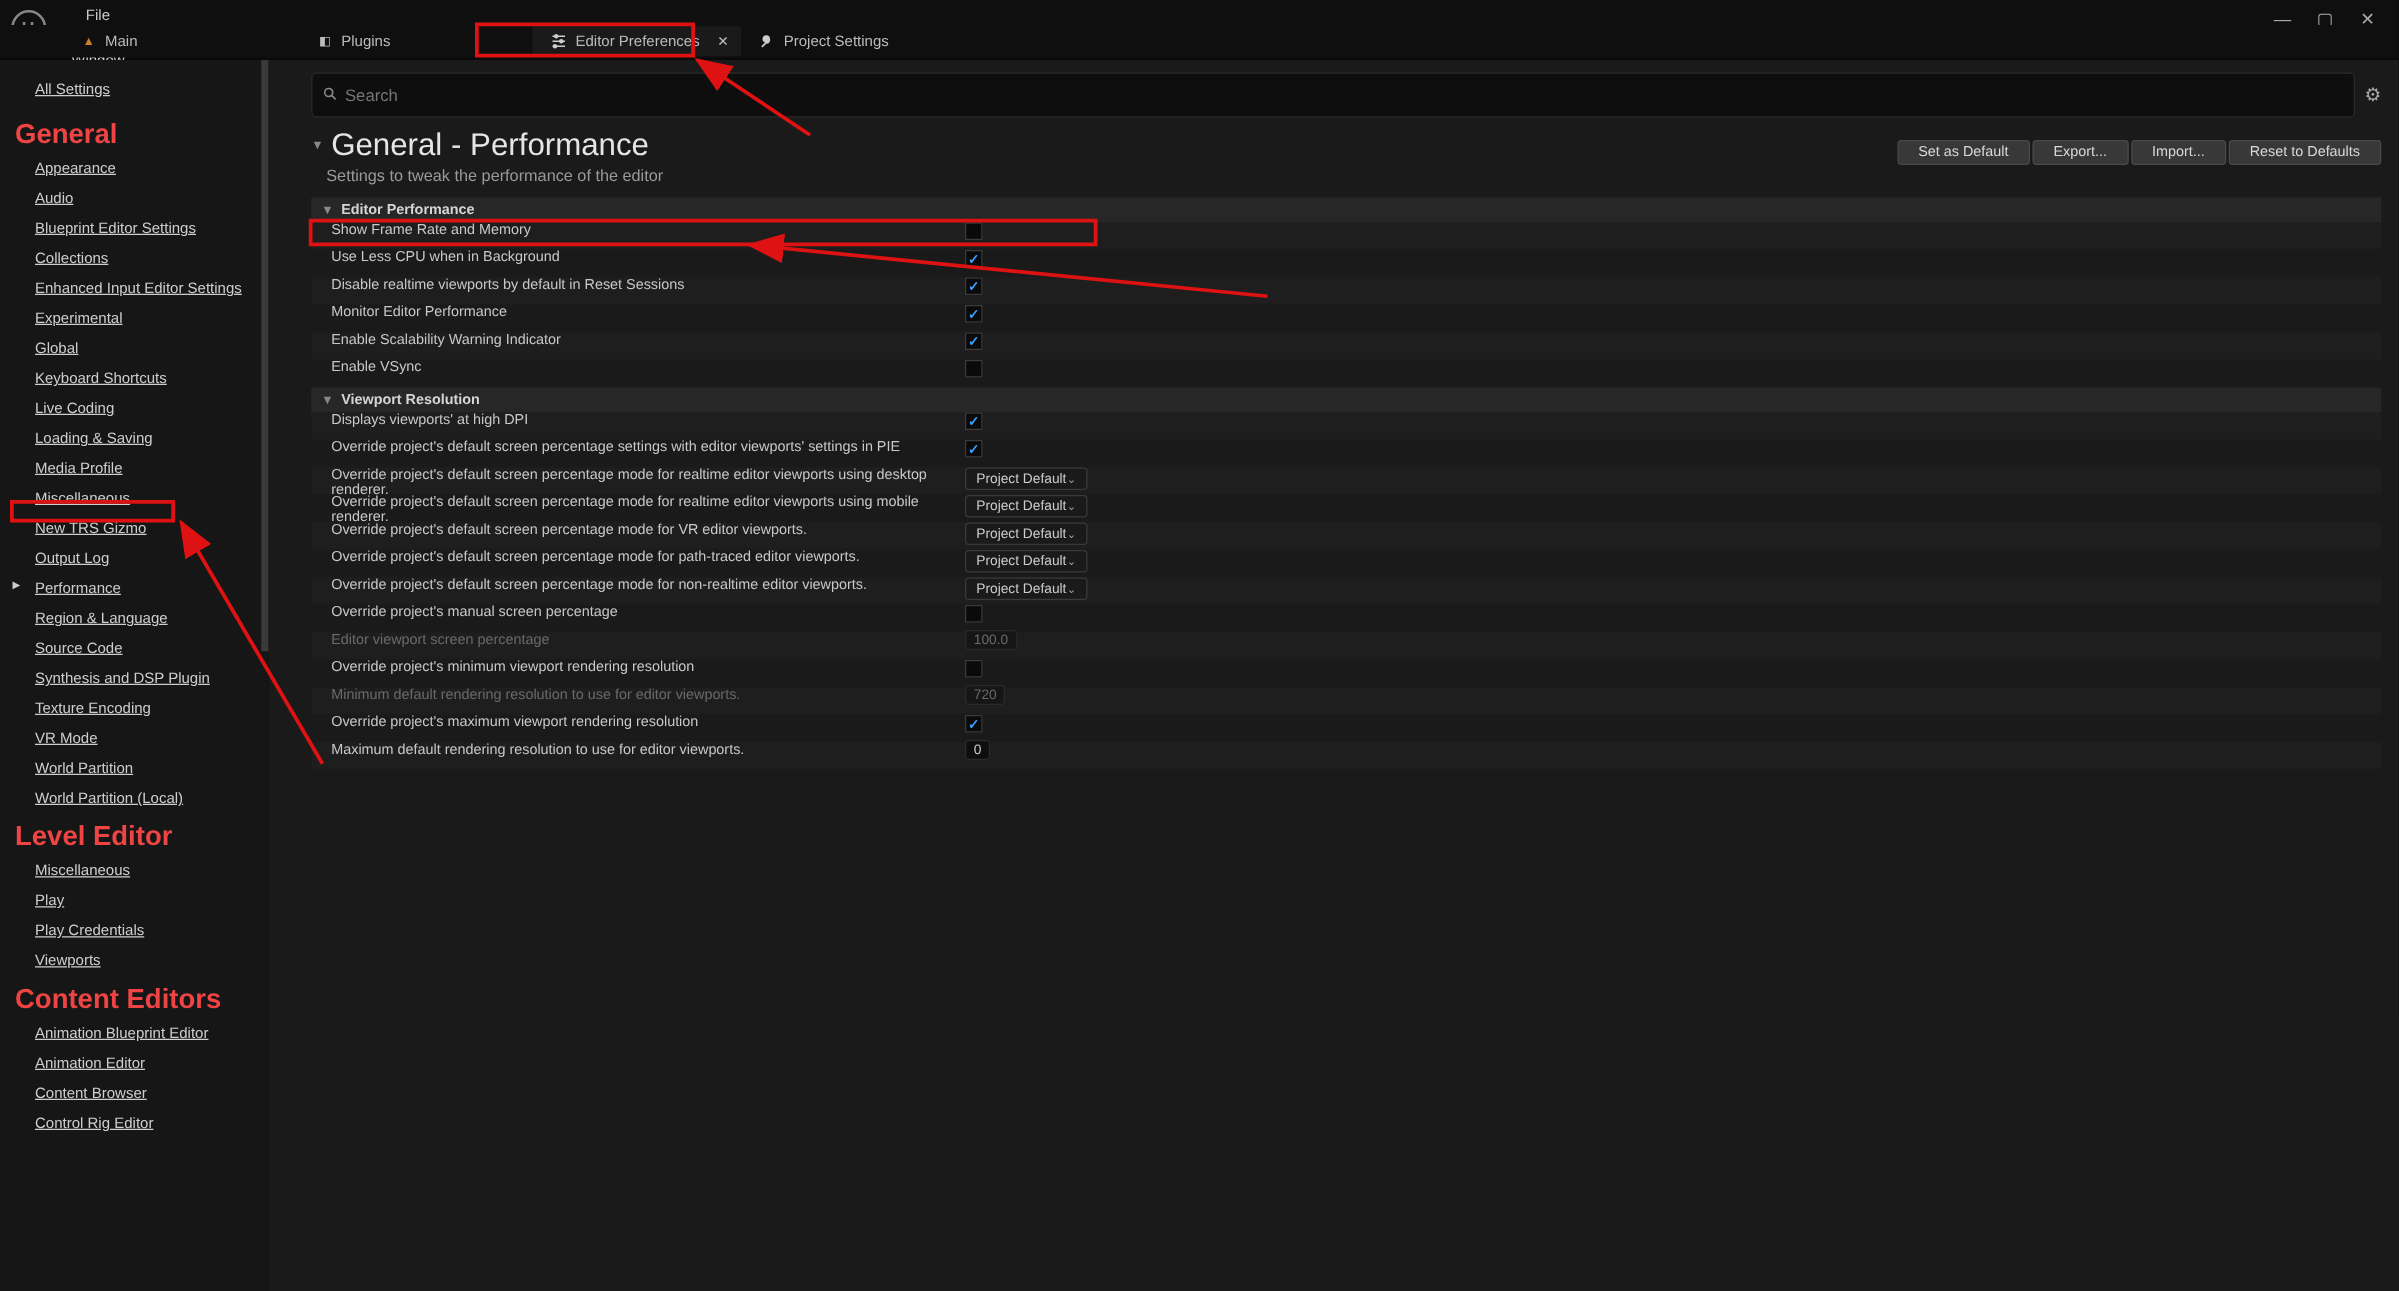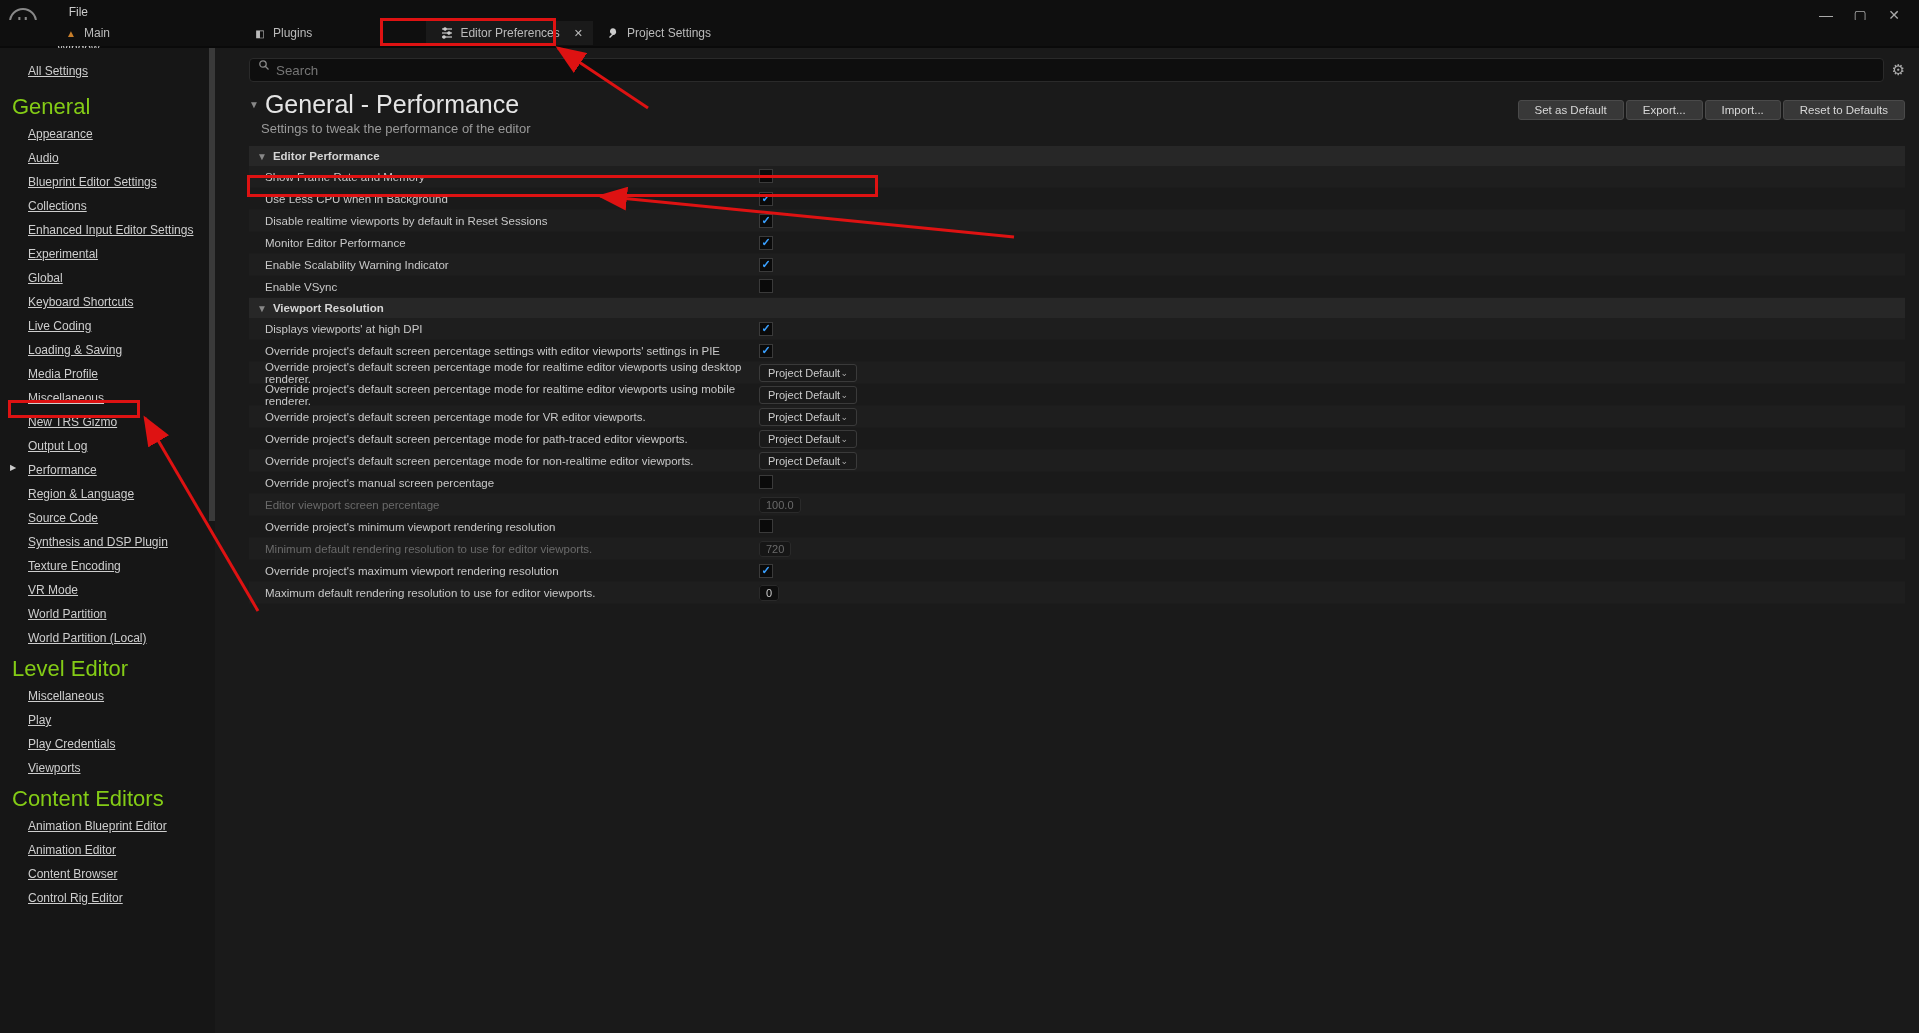--- a/index.html
+++ b/index.html
@@ -114,23 +114,23 @@
 .sidebar::-webkit-scrollbar { width: 8px; }
 .sidebar::-webkit-scrollbar-thumb { background: #333; }
 .all-settings {
   color: #cecece;
   text-decoration: underline;
   padding: 4px 16px 10px 16px;
   display: block;
   cursor: pointer;
 }
 .cat-header {
-  color: #84cc16;
+  color: #ef4444;
   font-size: 22px;
-  font-weight: 400;
+  font-weight: 700;
   padding: 6px 0 2px 0;
 }
 .cat-item {
   color: #cecece;
   text-decoration: underline;
   padding: 3px 0 3px 16px;
   display: block;
   cursor: pointer;
   line-height: 1.5;
 }
@@ -150,22 +150,23 @@
   display: flex;
   align-items: center;
   gap: 8px;
   margin-bottom: 8px;
 }
 .search-box {
   flex: 1;
   background: #0e0e0e;
   border: 1px solid #2a2a2a;
   border-radius: 4px;
-  height: 24px;
-  display: flex;
+  height: 36px;
+  display: flex;
+  align-items: center;
   padding: 0 8px;
   color: #888;
 }
 .search-box input {
   background: transparent; border: none; outline: none;
   color: #ccc; flex: 1; margin-left: 6px;
 }
 .gear-btn {
   color: #aaa;
   font-size: 15px;
@@ -210,25 +211,25 @@
   align-items: center;
   gap: 6px;
   font-weight: 600;
   color: #d5d5d5;
   font-size: 11.5px;
   margin-bottom: 0;
 }
 
 .prop-row {
   display: flex;
-  align-items: center;
   height: 22px;
   font-size: 11.5px;
   border-bottom: 1px solid #1c1c1c;
   padding-left: 16px;
+  gap: 13px;
 }
 .prop-row:nth-child(odd) { background: #1e1e1e; }
 .prop-row:nth-child(even) { background: #1a1a1a; }
 .prop-label {
   width: 494px;
   color: #c8c8c8;
 }
 .prop-label.disabled { color: #6a6a6a; }
 .prop-control {
   flex: 1;

